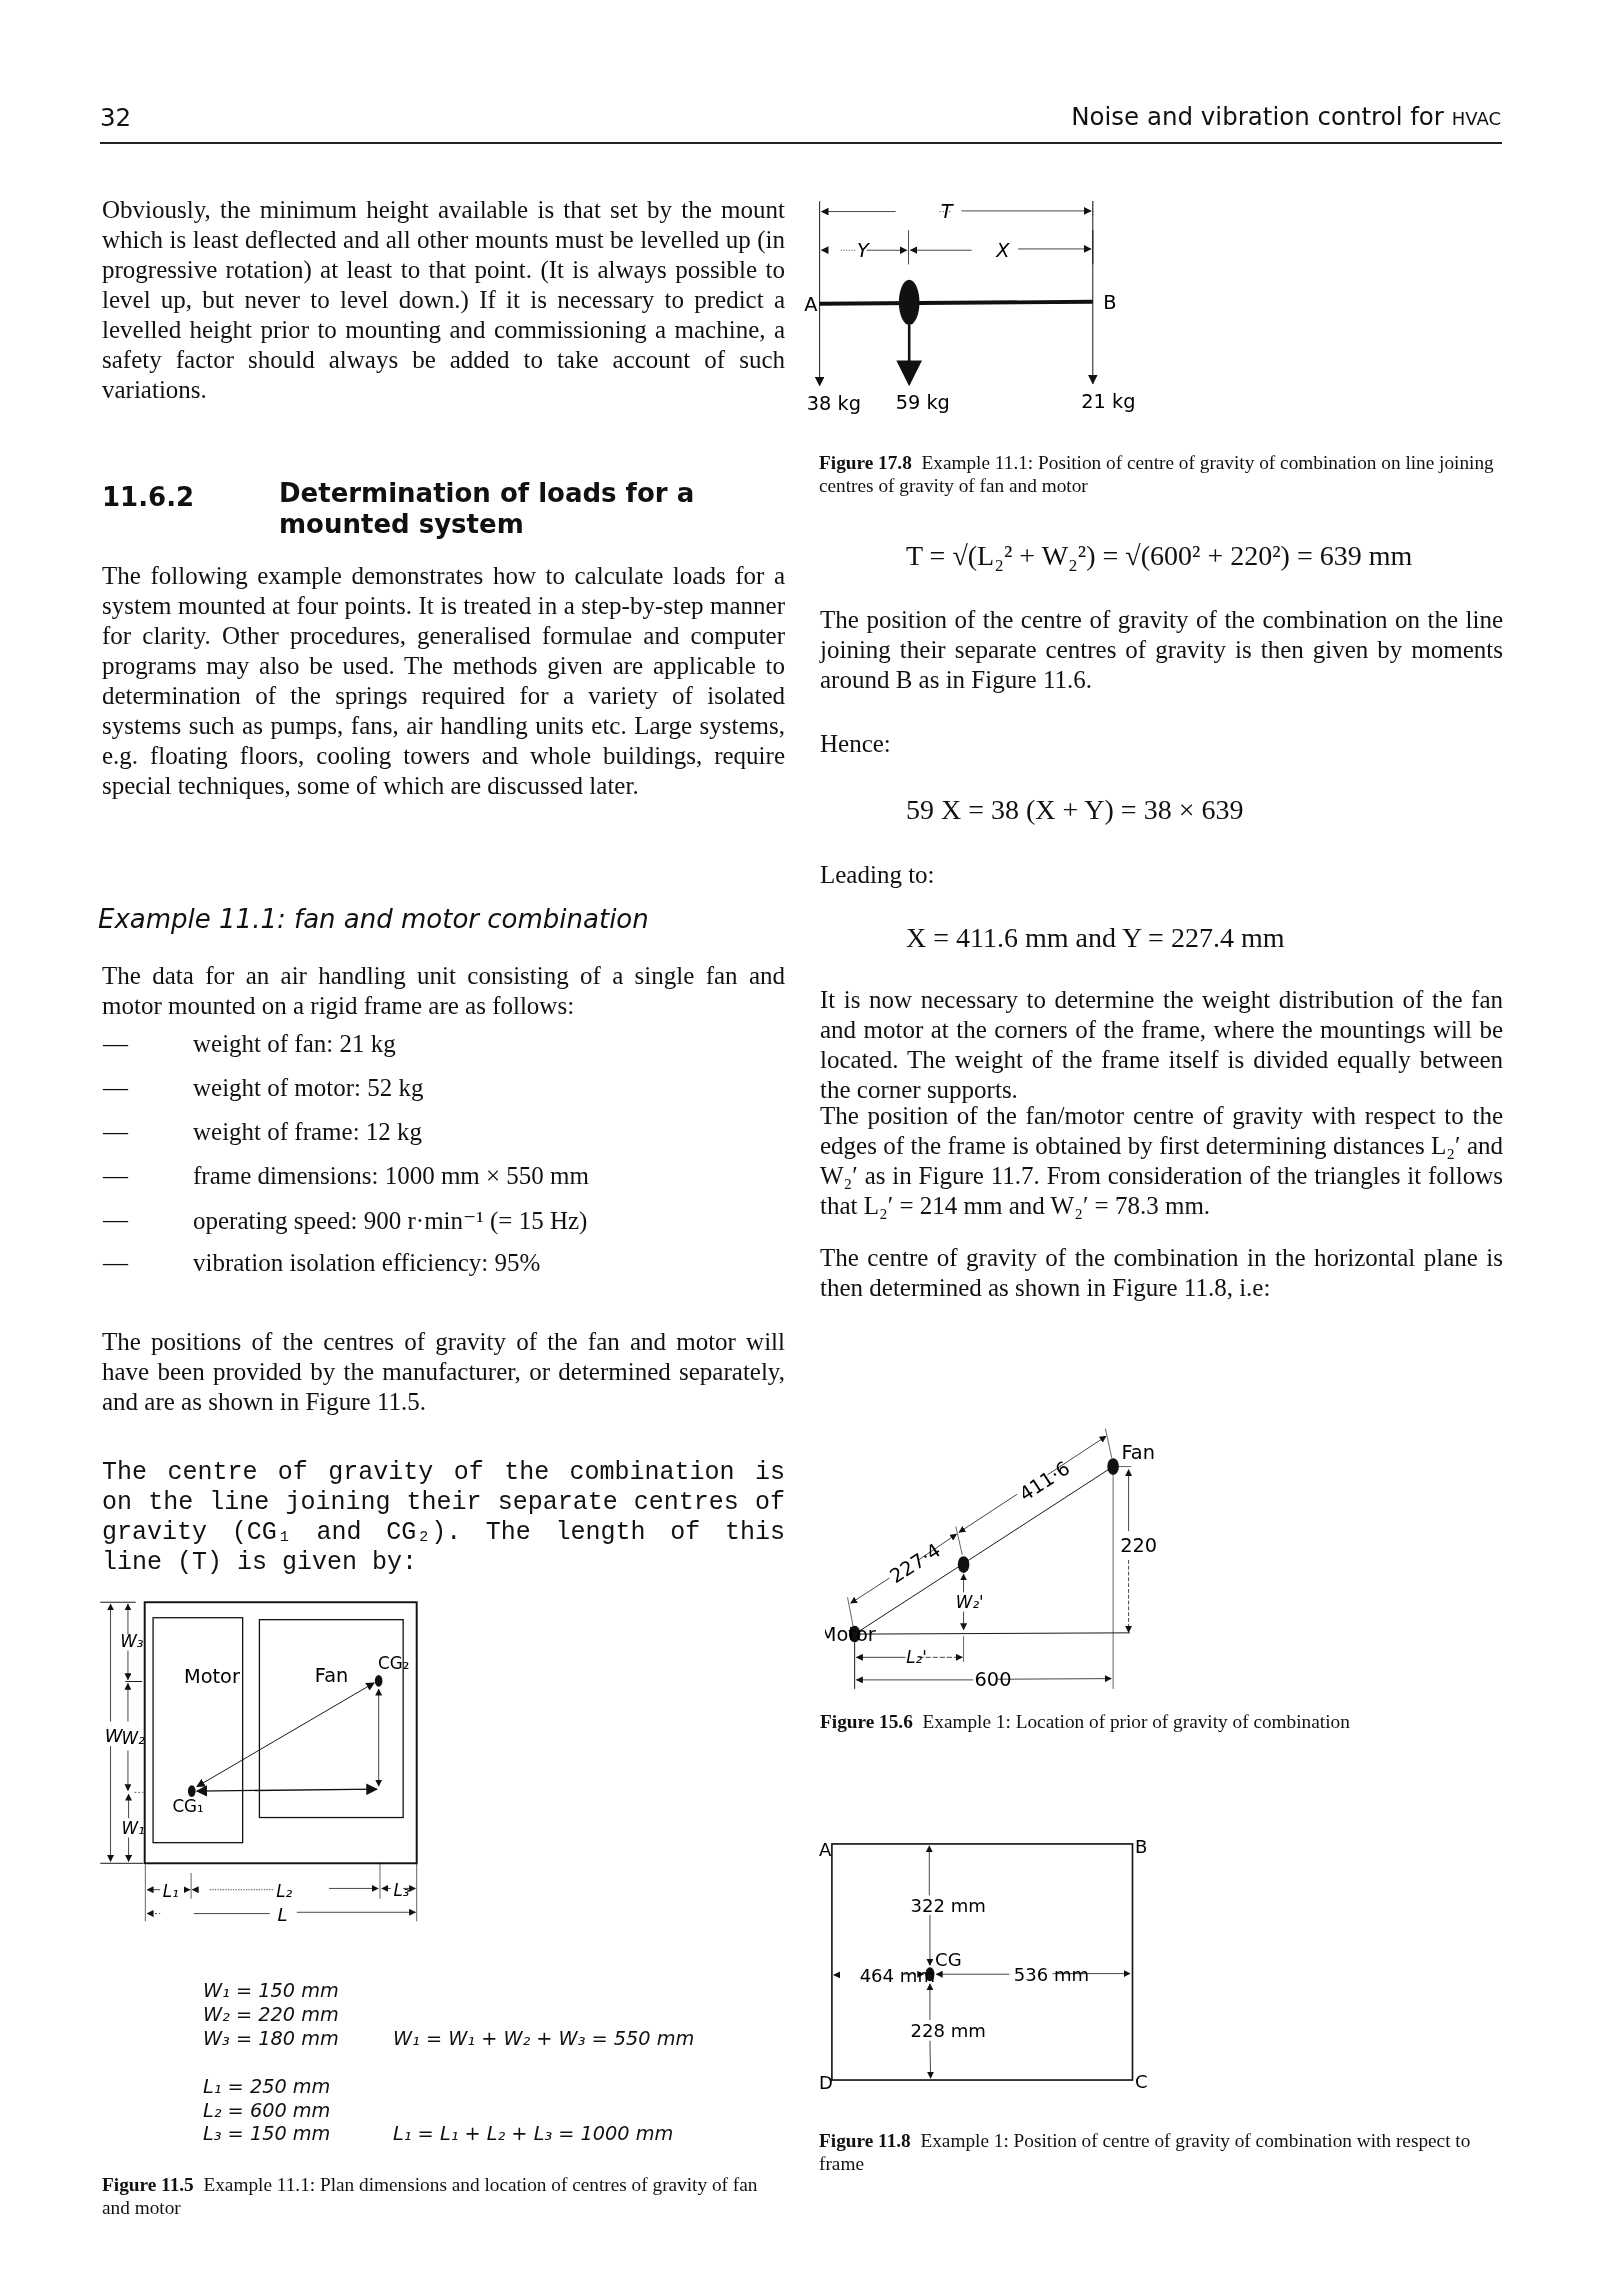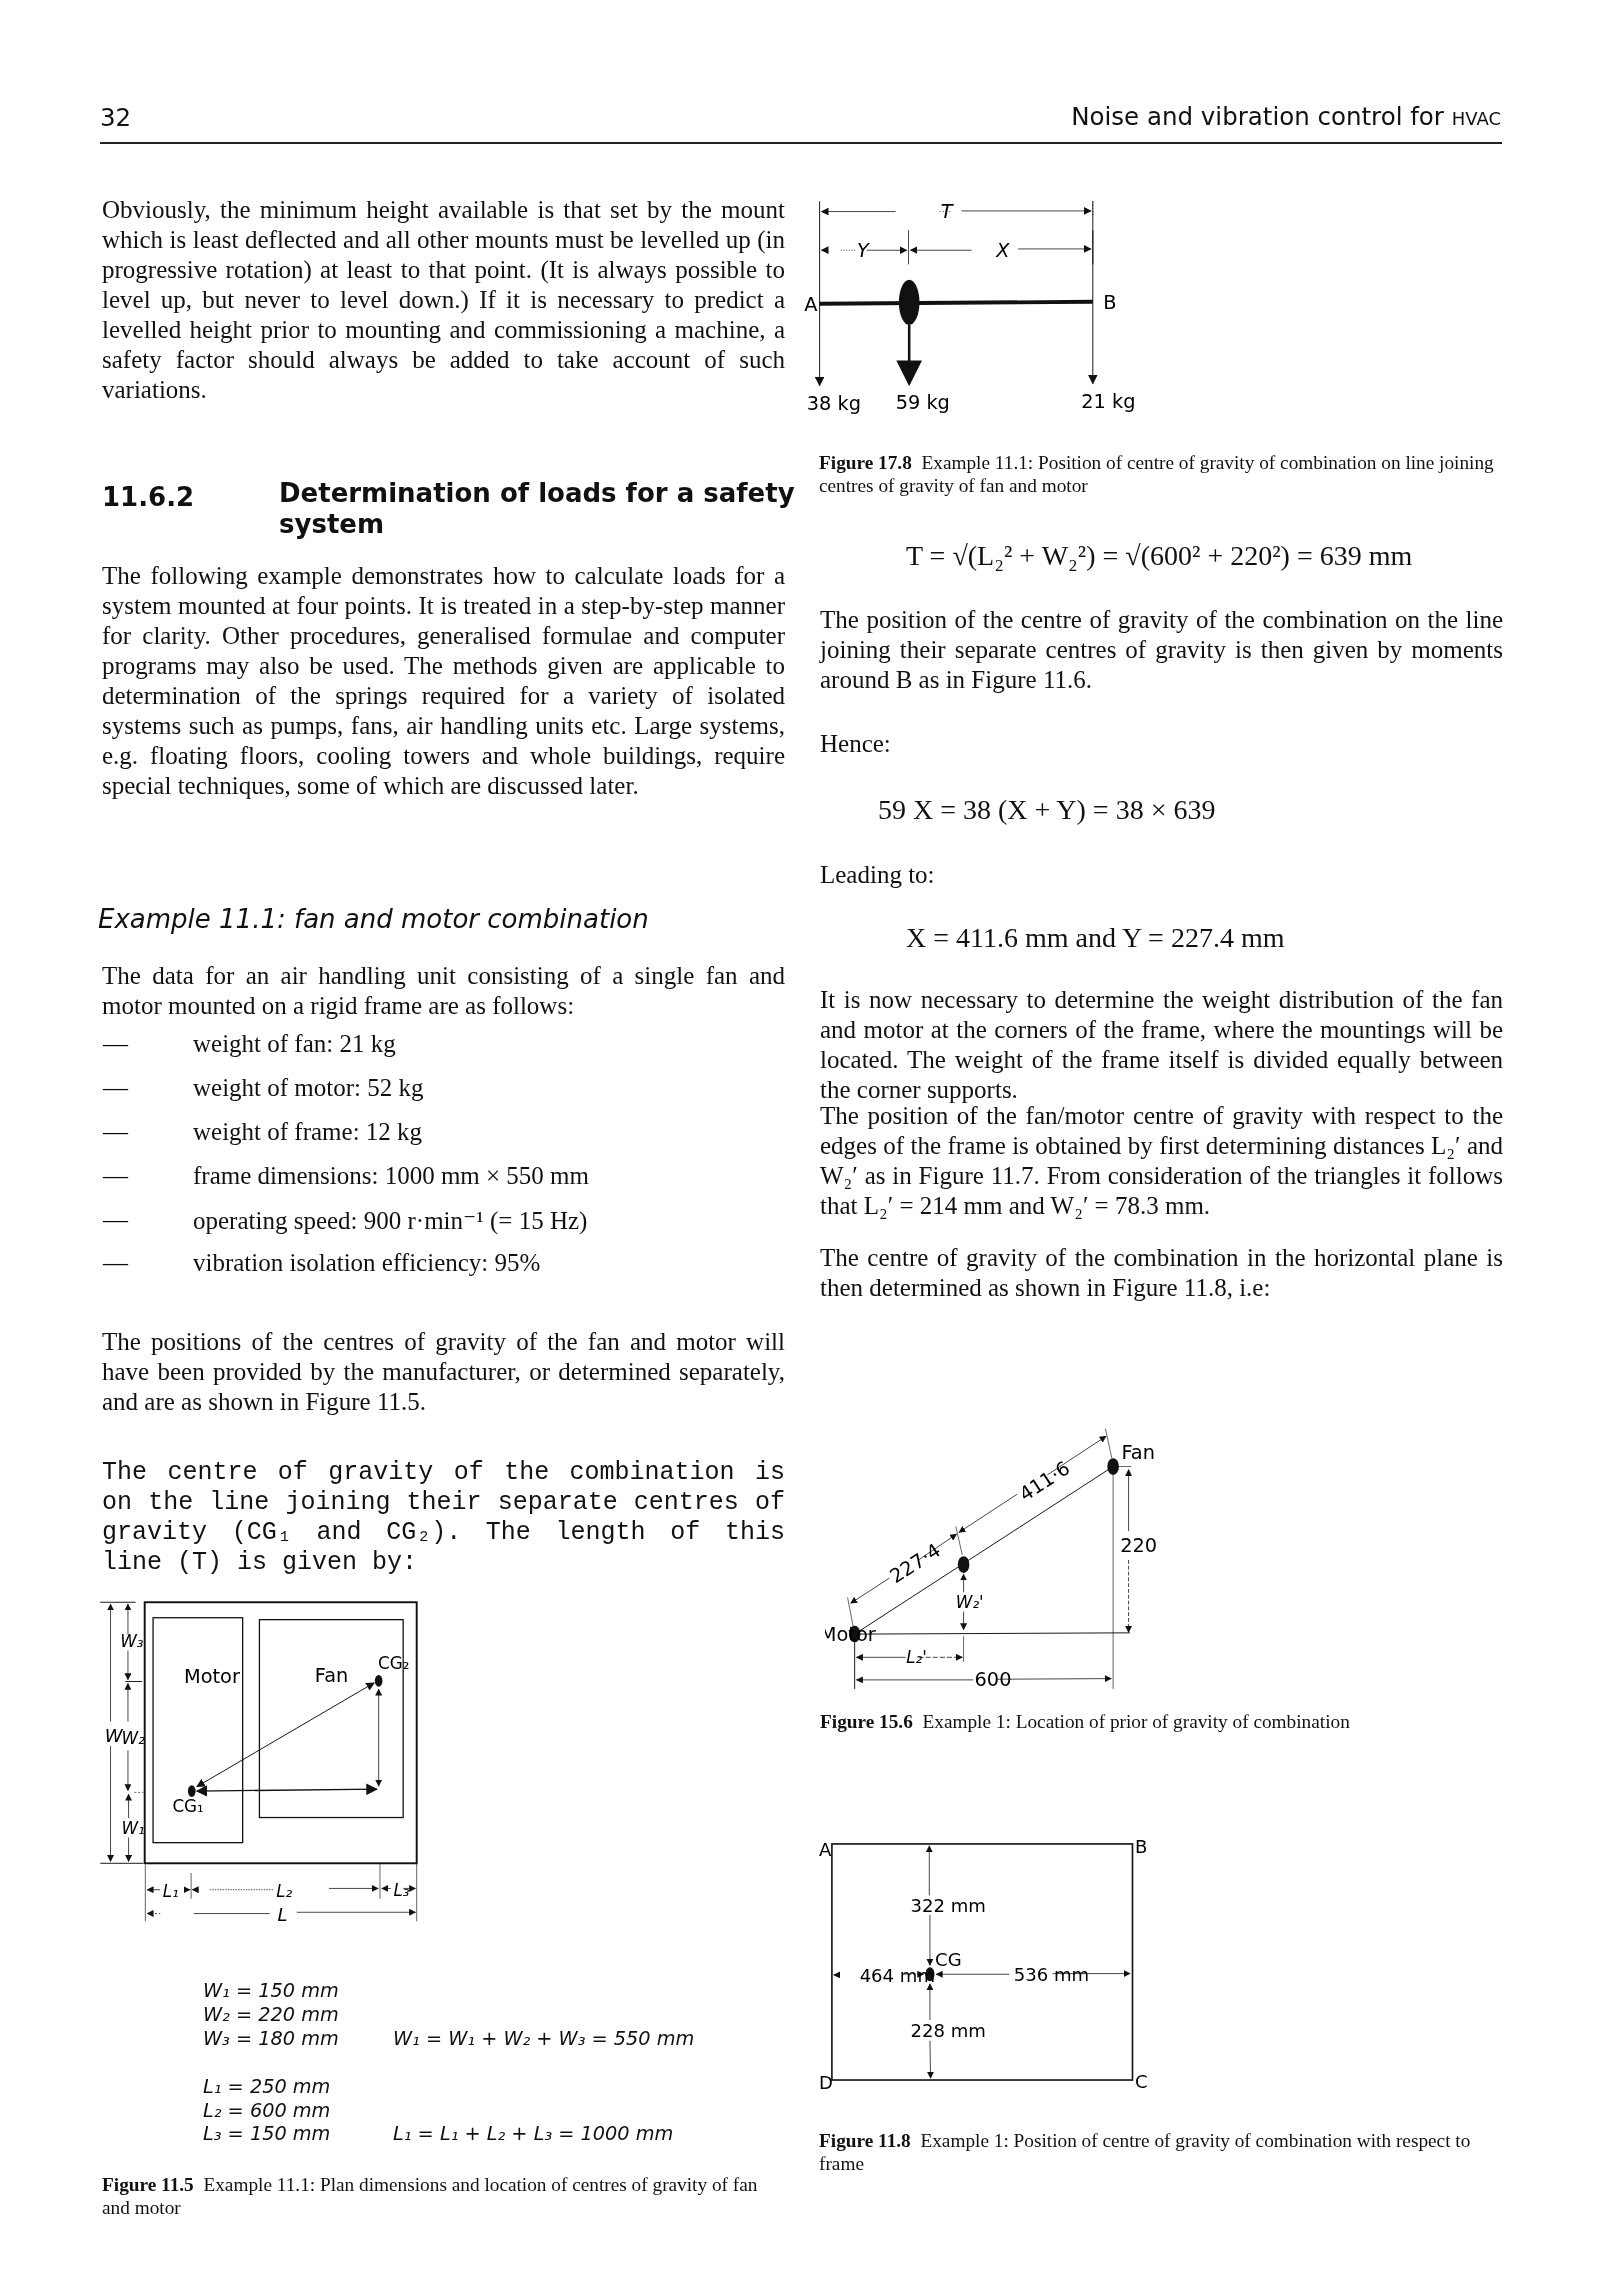--- a/index.html
+++ b/index.html
@@ -32,21 +32,21 @@
   <span>Noise and vibration control for</span>
   <span style="font-size:18px;">HVAC</span>
 </div>
 <div class="abs runhead-rule"></div>
 
 <div class="abs serif para" style="left:102px; top:195px; width:683px;">
   <p>Obviously, the minimum height available is that set by the mount which is least deflected and all other mounts must be levelled up (in progressive rotation) at least to that point. (It is always possible to level up, but never to level down.) If it is necessary to predict a levelled height prior to mounting and commissioning a machine, a safety factor should always be added to take account of such variations.</p>
 </div>
 
 <div class="abs sans sec-num" style="left:102px; top:482px;">11.6.2</div>
-<div class="abs sans sec-title" style="left:279px; top:478px; width:516px;">Determination of loads for a safety system</div>
+<div class="abs sans sec-title" style="left:279px; top:478px; width:516px;">Determination of loads for a mounted system</div>
 
 <div class="abs serif para" style="left:102px; top:561px; width:683px;">
   <p>The following example demonstrates how to calculate loads for a system mounted at four points. It is treated in a step-by-step manner for clarity. Other procedures, generalised formulae and computer programs may also be used. The methods given are applicable to determination of the springs required for a variety of isolated systems such as pumps, fans, air handling units etc. Large systems, e.g. floating floors, cooling towers and whole buildings, require special techniques, some of which are discussed later.</p>
 </div>
 
 <div class="abs sans ex-title" style="left:98px; top:904px;">Example 11.1: fan and motor combination</div>
 
 <div class="abs serif para" style="left:102px; top:961px; width:683px;">
   <p>The data for an air handling unit consisting of a single fan and motor mounted on a rigid frame are as follows:</p>
 </div>
@@ -219,21 +219,21 @@
 </div>
 
 <div class="abs serif eq" style="left:906px; top:540px;">T = √(L₂² + W₂²) = √(600² + 220²) = 639 mm</div>
 
 <div class="abs serif para" style="left:820px; top:605px; width:683px;">
   <p>The position of the centre of gravity of the combination on the line joining their separate centres of gravity is then given by moments around B as in Figure 11.6.</p>
 </div>
 
 <div class="abs serif para" style="left:820px; top:729px;">Hence:</div>
 
-<div class="abs serif eq" style="left:878px; top:794px;">59 X = 38 (X + Y) = 38 × 639</div>
+<div class="abs serif eq" style="left:906px; top:794px;">59 X = 38 (X + Y) = 38 × 639</div>
 
 <div class="abs serif para" style="left:820px; top:860px;">Leading to:</div>
 
 <div class="abs serif eq" style="left:906px; top:922px;">X = 411.6 mm and Y = 227.4 mm</div>
 
 <div class="abs serif para" style="left:820px; top:985px; width:683px;">
   <p>It is now necessary to determine the weight distribution of the fan and motor at the corners of the frame, where the mountings will be located. The weight of the frame itself is divided equally between the corner supports.</p>
 </div>
 
 <div class="abs serif para" style="left:820px; top:1101px; width:683px;">

